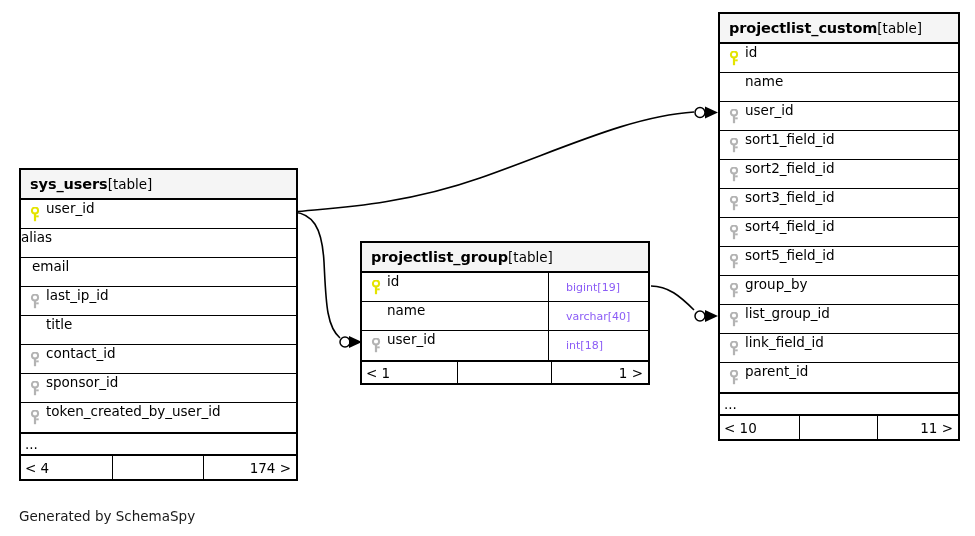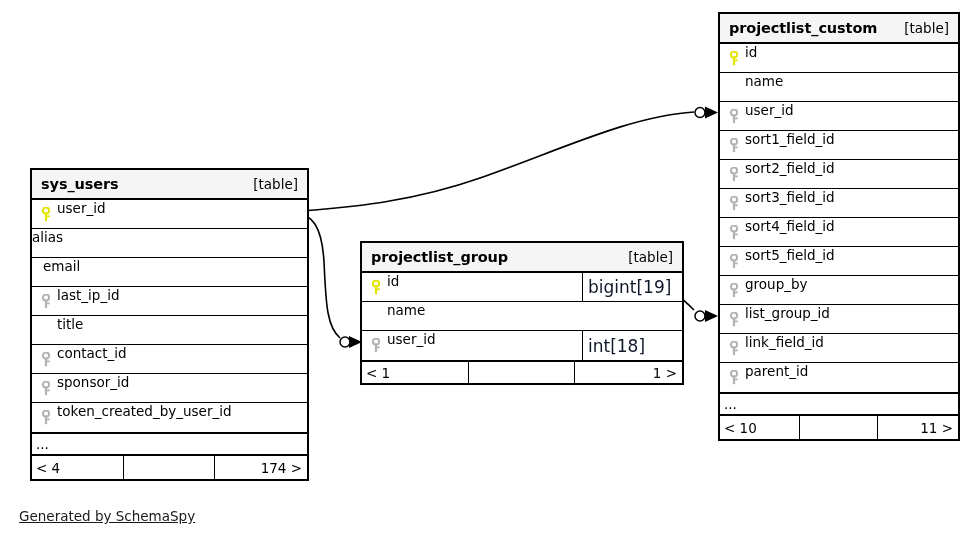--- a/index.html
+++ b/index.html
@@ -13,21 +13,21 @@
   #canvas{position:absolute;left:0;top:0;width:975px;height:536px;}
   svg.links{position:absolute;left:0;top:0;width:975px;height:536px;pointer-events:none;}
 
   .table-box{
     position:absolute;
     border:2px solid #000000;
     background:#ffffff;
     box-sizing:border-box;
   }
   .tbl-header{
-    display:flex;align-items:center;justify-content:space-between;
+    display:flex;align-items:center;
     background:#f5f5f5;
     border-bottom:2px solid #000;
     box-sizing:border-box;
     padding:0 9px;
     height:30px;
   }
   .tbl-name{
     font-weight:bold;font-size:14.5px;color:#000;letter-spacing:-0.1px;
   }
   .tbl-kind{font-size:13.5px;color:#000;}
@@ -50,22 +50,22 @@
     width:22px;flex:0 0 22px;
     display:flex;align-items:center;justify-content:center;
     margin-left:3px;
   }
   .col-name{font-size:13.5px;color:#000;white-space:nowrap;}
   .col-type{
     flex:0 0 auto;
     border-left:1px solid #000;
     height:100%;
     display:flex;align-items:center;
-    padding-left:5px;
-    font-size:17px;color:#0f172a;
+    padding-left:17px;
+    font-size:11px;color:#8b5cf6;
     box-sizing:border-box;
   }
 
   .ellipsis-row{
     height:24px;
     border-top:2px solid #000;
     border-bottom:2px solid #000;
     display:flex;align-items:center;
     padding-left:4px;
     font-size:13.5px;color:#000;
@@ -82,21 +82,20 @@
     box-sizing:border-box;
   }
   .foot-left{flex:0 0 33.5%;padding-left:4px;border-right:1px solid #000;}
   .foot-mid{flex:1 1 auto;border-right:1px solid #000;}
   .foot-right{flex:0 0 33.5%;justify-content:flex-end;padding-right:5px;}
 
   .credit{
     position:absolute;
     font-size:13.5px;
     color:#1a1a1a;
-    text-decoration:underline;
   }
   .keyicon{display:block;}
 </style>
 </head>
 <body>
 
 <div id="canvas">
 
   <svg class="links" viewBox="0 0 975 536">
     <g fill="none" stroke="#000000" stroke-width="1.6">
@@ -112,21 +111,21 @@
       <circle cx="345" cy="342" r="5" fill="#ffffff"></circle>
       <circle cx="700" cy="316" r="5" fill="#ffffff"></circle>
     </g>
     <g fill="#000000">
       <polygon points="718,112.5 705,106.5 705,118.5"></polygon>
       <polygon points="362,342 349,336 349,348"></polygon>
       <polygon points="718,316 705,310 705,322"></polygon>
     </g>
   </svg>
 
-  <div class="table-box" id="tbl-sys_users" style="left:30px;top:168px;width:279px;">
+  <div class="table-box" id="tbl-sys_users" style="left:19px;top:168px;width:279px;">
     <div class="tbl-header">
       <span class="tbl-name">sys_users</span>
       <span class="tbl-kind">[table]</span>
     </div>
     <div id="cols-sys_users">
         <div class="col-row">
           <div class="col-left">
             <span class="key-slot">
               <svg class="keyicon" width="10" height="15" viewBox="0 0 10 15">
                 <circle cx="5" cy="3.6" r="3.1" fill="none" stroke="#e4e400" stroke-width="2"></circle>
@@ -202,21 +201,21 @@
         </div>
       </div>
     <div class="ellipsis-row">...</div>
     <div class="footer-row">
       <div class="foot-cell foot-left">&lt; 4</div>
       <div class="foot-cell foot-mid"></div>
       <div class="foot-cell foot-right">174 &gt;</div>
     </div>
   </div>
 
-  <div class="table-box" id="tbl-projectlist_group" style="left:360px;top:241px;width:324px;">
+  <div class="table-box" id="tbl-projectlist_group" style="left:360px;top:241px;width:290px;">
     <div class="tbl-header">
       <span class="tbl-name">projectlist_group</span>
       <span class="tbl-kind">[table]</span>
     </div>
     <div id="cols-projectlist_group">
         <div class="col-row">
           <div class="col-left">
             <span class="key-slot">
               <svg class="keyicon" width="10" height="15" viewBox="0 0 10 15">
                 <circle cx="5" cy="3.6" r="3.1" fill="none" stroke="#e4e400" stroke-width="2"></circle>
@@ -225,20 +224,21 @@
               </svg>
             </span>
             <span class="col-name">id</span>
           </div>
           <div class="col-type" style="width:100px">bigint[19]</div>
         </div>
         <div class="col-row">
           <div class="col-left">
             <span class="col-name" style="margin-left:25px">name</span>
           </div>
+          <div class="col-type" style="width:100px">varchar[40]</div>
         </div>
         <div class="col-row">
           <div class="col-left">
             <span class="key-slot">
               <svg class="keyicon" width="10" height="15" viewBox="0 0 10 15">
                 <circle cx="5" cy="3.6" r="3.1" fill="none" stroke="#b3b3b3" stroke-width="2"></circle>
                 <rect x="3.9" y="5.6" width="2.2" height="8.6" fill="#b3b3b3"></rect>
                 <rect x="6.1" y="8.4" width="2.6" height="1.9" fill="#b3b3b3"></rect>
               </svg>
             </span>

